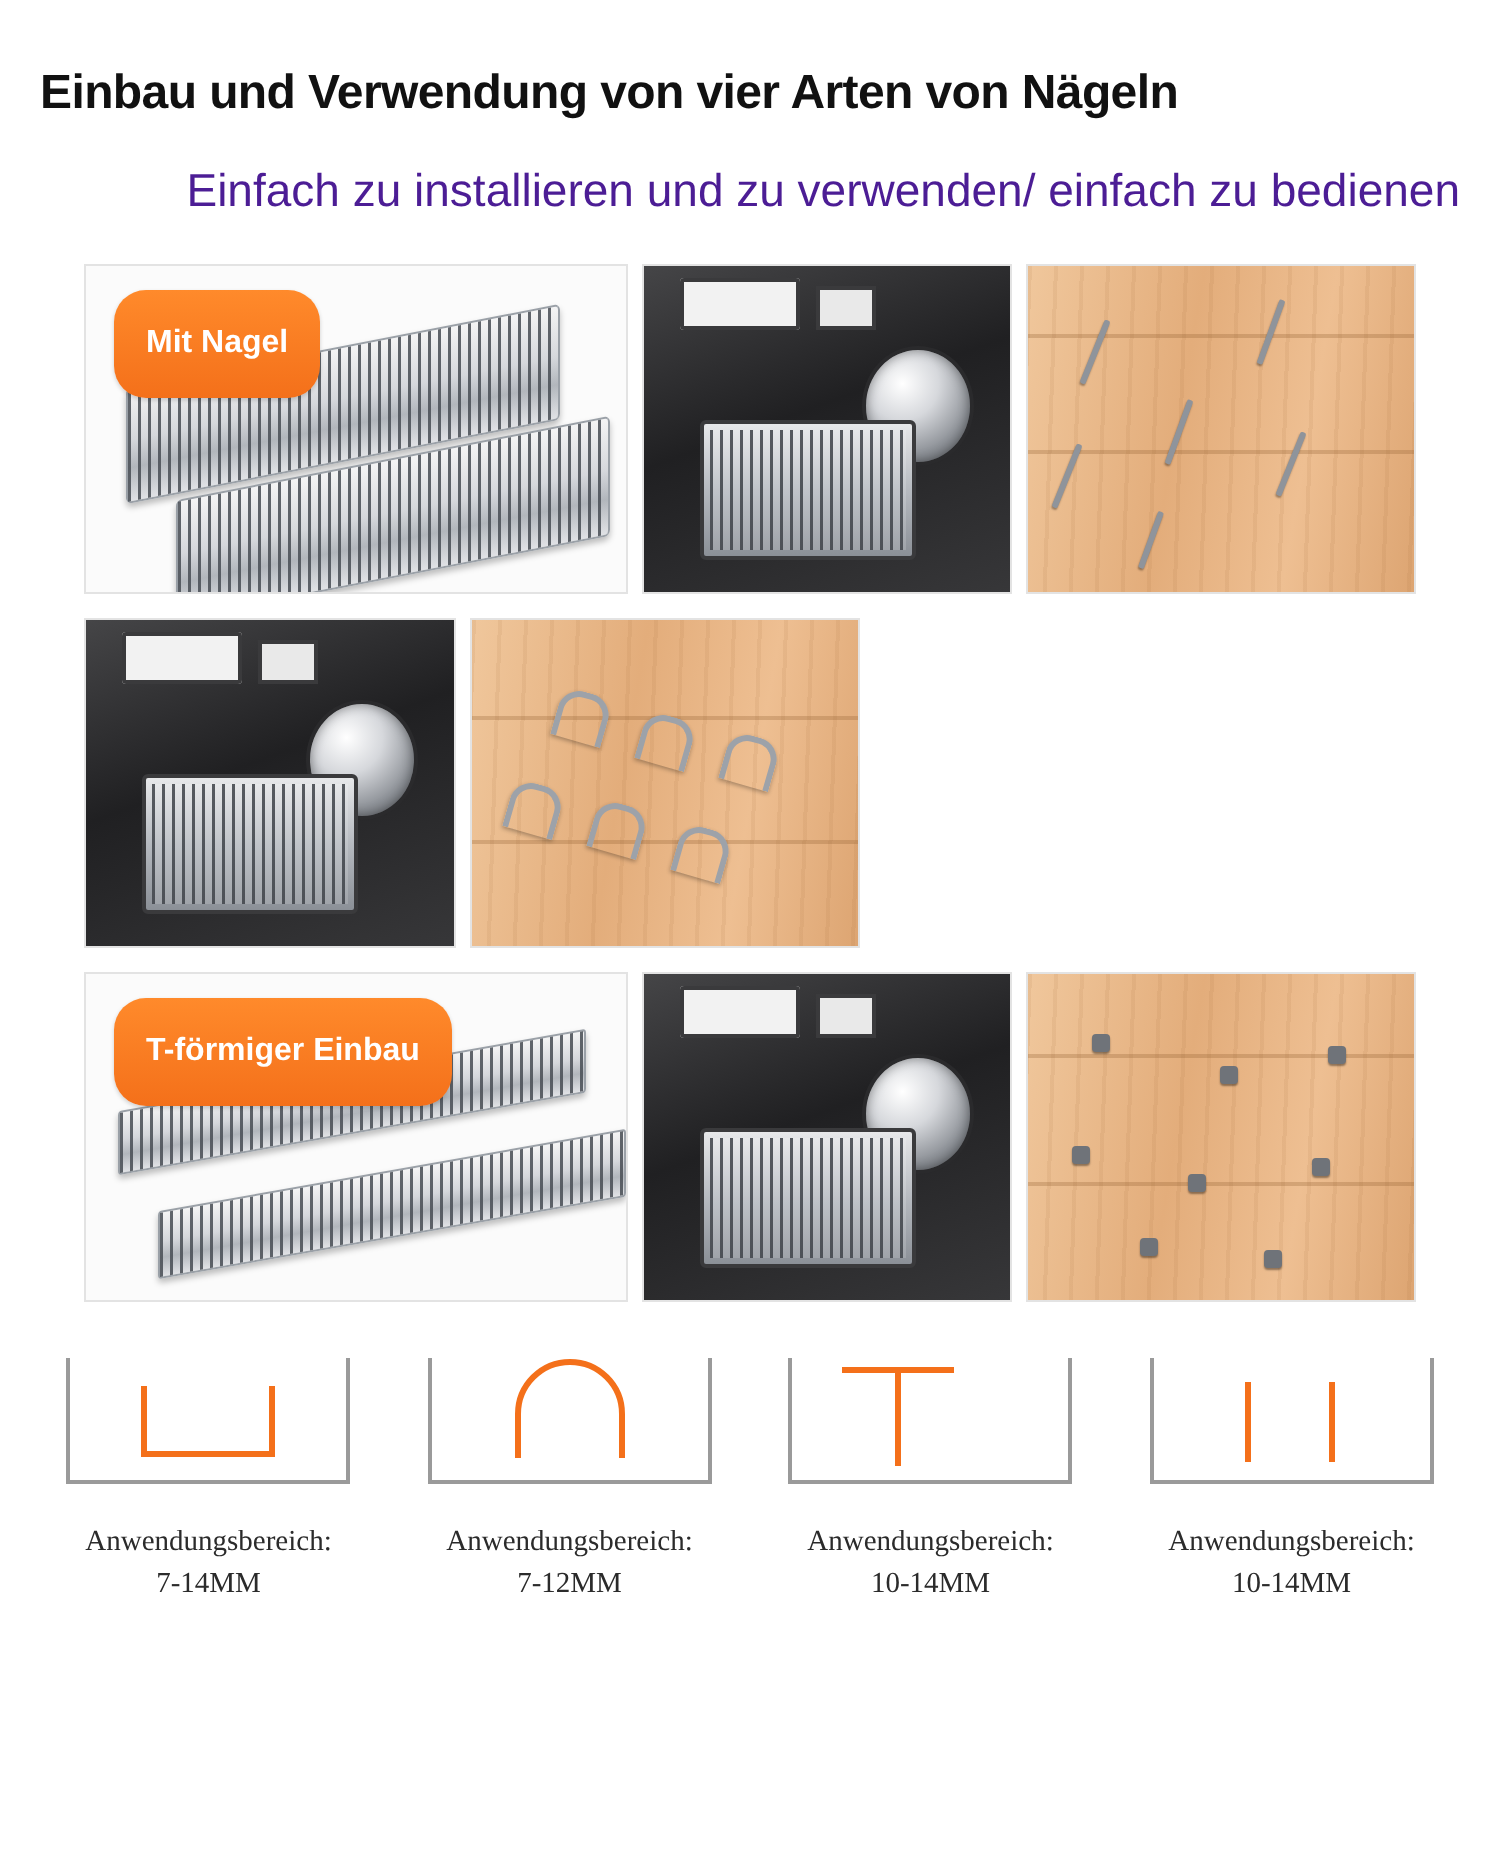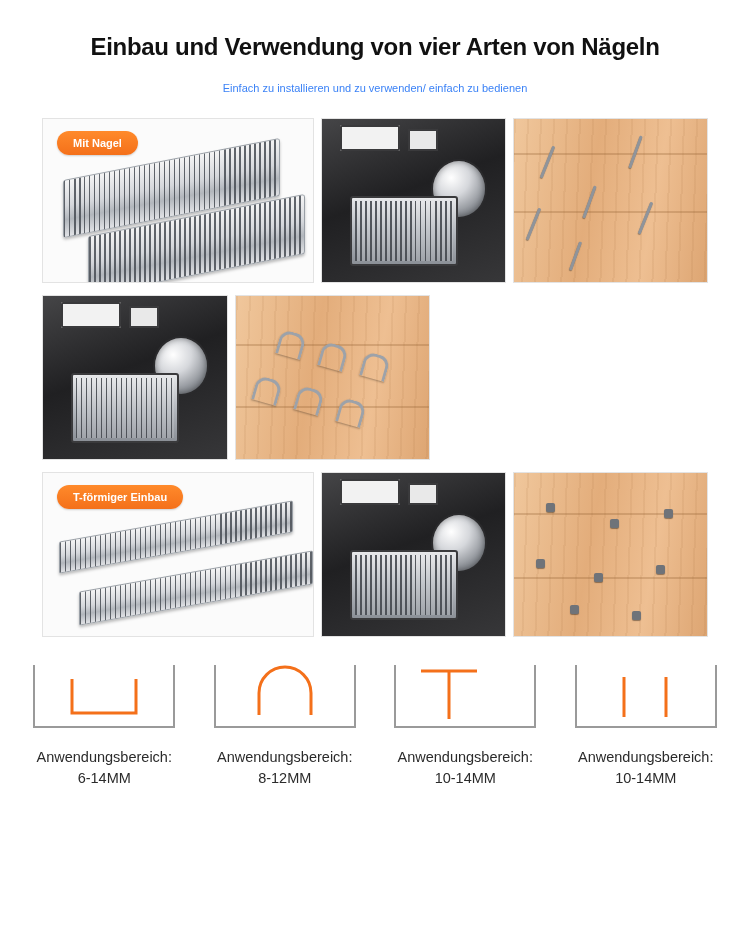--- a/index.html
+++ b/index.html
@@ -11,33 +11,33 @@
     width: 750px;
     height: 935px;
     font-family: "Liberation Sans", sans-serif;
     color: #222;
     overflow: hidden;
     position: relative;
   }
 
   
   .page-title {
-    text-align: center;
+    text-align: left;
     font-size: 24px;
     font-weight: bold;
     color: #111;
     letter-spacing: -0.3px;
     margin: 34px 0 0 0;
     padding: 0 20px;
     line-height: 1.1;
   }
   .page-subtitle {
-    text-align: center;
-    font-size: 11px;
-    color: #3b82f6;
+    text-align: right;
+    font-size: 23px;
+    color: #4c1d95;
     font-weight: normal;
     margin: 22px 0 0 0;
     padding: 0 20px;
     line-height: 1.2;
   }
 
   
   .rows {
     margin: 22px 42px 0 42px;
     display: flex;
@@ -59,23 +59,23 @@
   .cell-tool  { width: 186px; background: #f3f3f3; }
   .cell-wood  { width: 195px; background: #e8b787; }
 
   
   .badge {
     position: absolute;
     top: 12px;
     left: 14px;
     background: linear-gradient(180deg,#ff8a2b 0%, #f4701a 100%);
     color: #fff;
-    font-size: 11px;
+    font-size: 16px;
     font-weight: bold;
-    padding: 6px 16px;
+    padding: 18px 16px;
     border-radius: 16px;
     white-space: nowrap;
     z-index: 5;
     box-shadow: 0 1px 2px rgba(0,0,0,0.18);
   }
 
   
   .strip {
     position: absolute;
     background: linear-gradient(180deg,#f2f2f2 0%,#c9ccd1 45%,#9aa0a7 70%,#d8dade 100%);
@@ -186,20 +186,21 @@
 
   
   .diagram-row {
     display: flex;
     margin: 20px 14px 0 14px;
   }
   .diagram-col {
     width: 180.5px;
     box-sizing: border-box;
     padding: 0 4px;
+    font-family: Liberation Serif, serif;
   }
   .diagram-box {
     height: 78px;
     position: relative;
   }
   .diagram-caption {
     text-align: center;
     font-size: 14.5px;
     color: #2b2b2b;
     line-height: 1.45;
@@ -307,34 +308,34 @@
 
   <div class="diagram-col">
     <div class="diagram-box">
       <svg class="d-svg" width="160" height="78" viewBox="0 0 160 78">
         <path d="M10 8 L10 70 L150 70 L150 8" fill="none" stroke="#9a9a9a" stroke-width="2"></path>
         <path d="M48 22 L48 56 L112 56 L112 22" fill="none" stroke="#f4701a" stroke-width="3"></path>
       </svg>
     </div>
     <div class="diagram-caption">
       <span>Anwendungsbereich:</span>
-      <span class="range">6-14MM</span>
+      <span class="range">7-14MM</span>
     </div>
   </div>
 
   <div class="diagram-col">
     <div class="diagram-box">
       <svg class="d-svg" width="160" height="78" viewBox="0 0 160 78">
         <path d="M10 8 L10 70 L150 70 L150 8" fill="none" stroke="#9a9a9a" stroke-width="2"></path>
         <path d="M54 58 L54 36 A26 26 0 0 1 106 36 L106 58" fill="none" stroke="#f4701a" stroke-width="3"></path>
       </svg>
     </div>
     <div class="diagram-caption">
       <span>Anwendungsbereich:</span>
-      <span class="range">8-12MM</span>
+      <span class="range">7-12MM</span>
     </div>
   </div>
 
   <div class="diagram-col">
     <div class="diagram-box">
       <svg class="d-svg" width="160" height="78" viewBox="0 0 160 78">
         <path d="M10 8 L10 70 L150 70 L150 8" fill="none" stroke="#9a9a9a" stroke-width="2"></path>
         <path d="M36 14 L92 14 M64 14 L64 62" fill="none" stroke="#f4701a" stroke-width="3"></path>
       </svg>
     </div>

